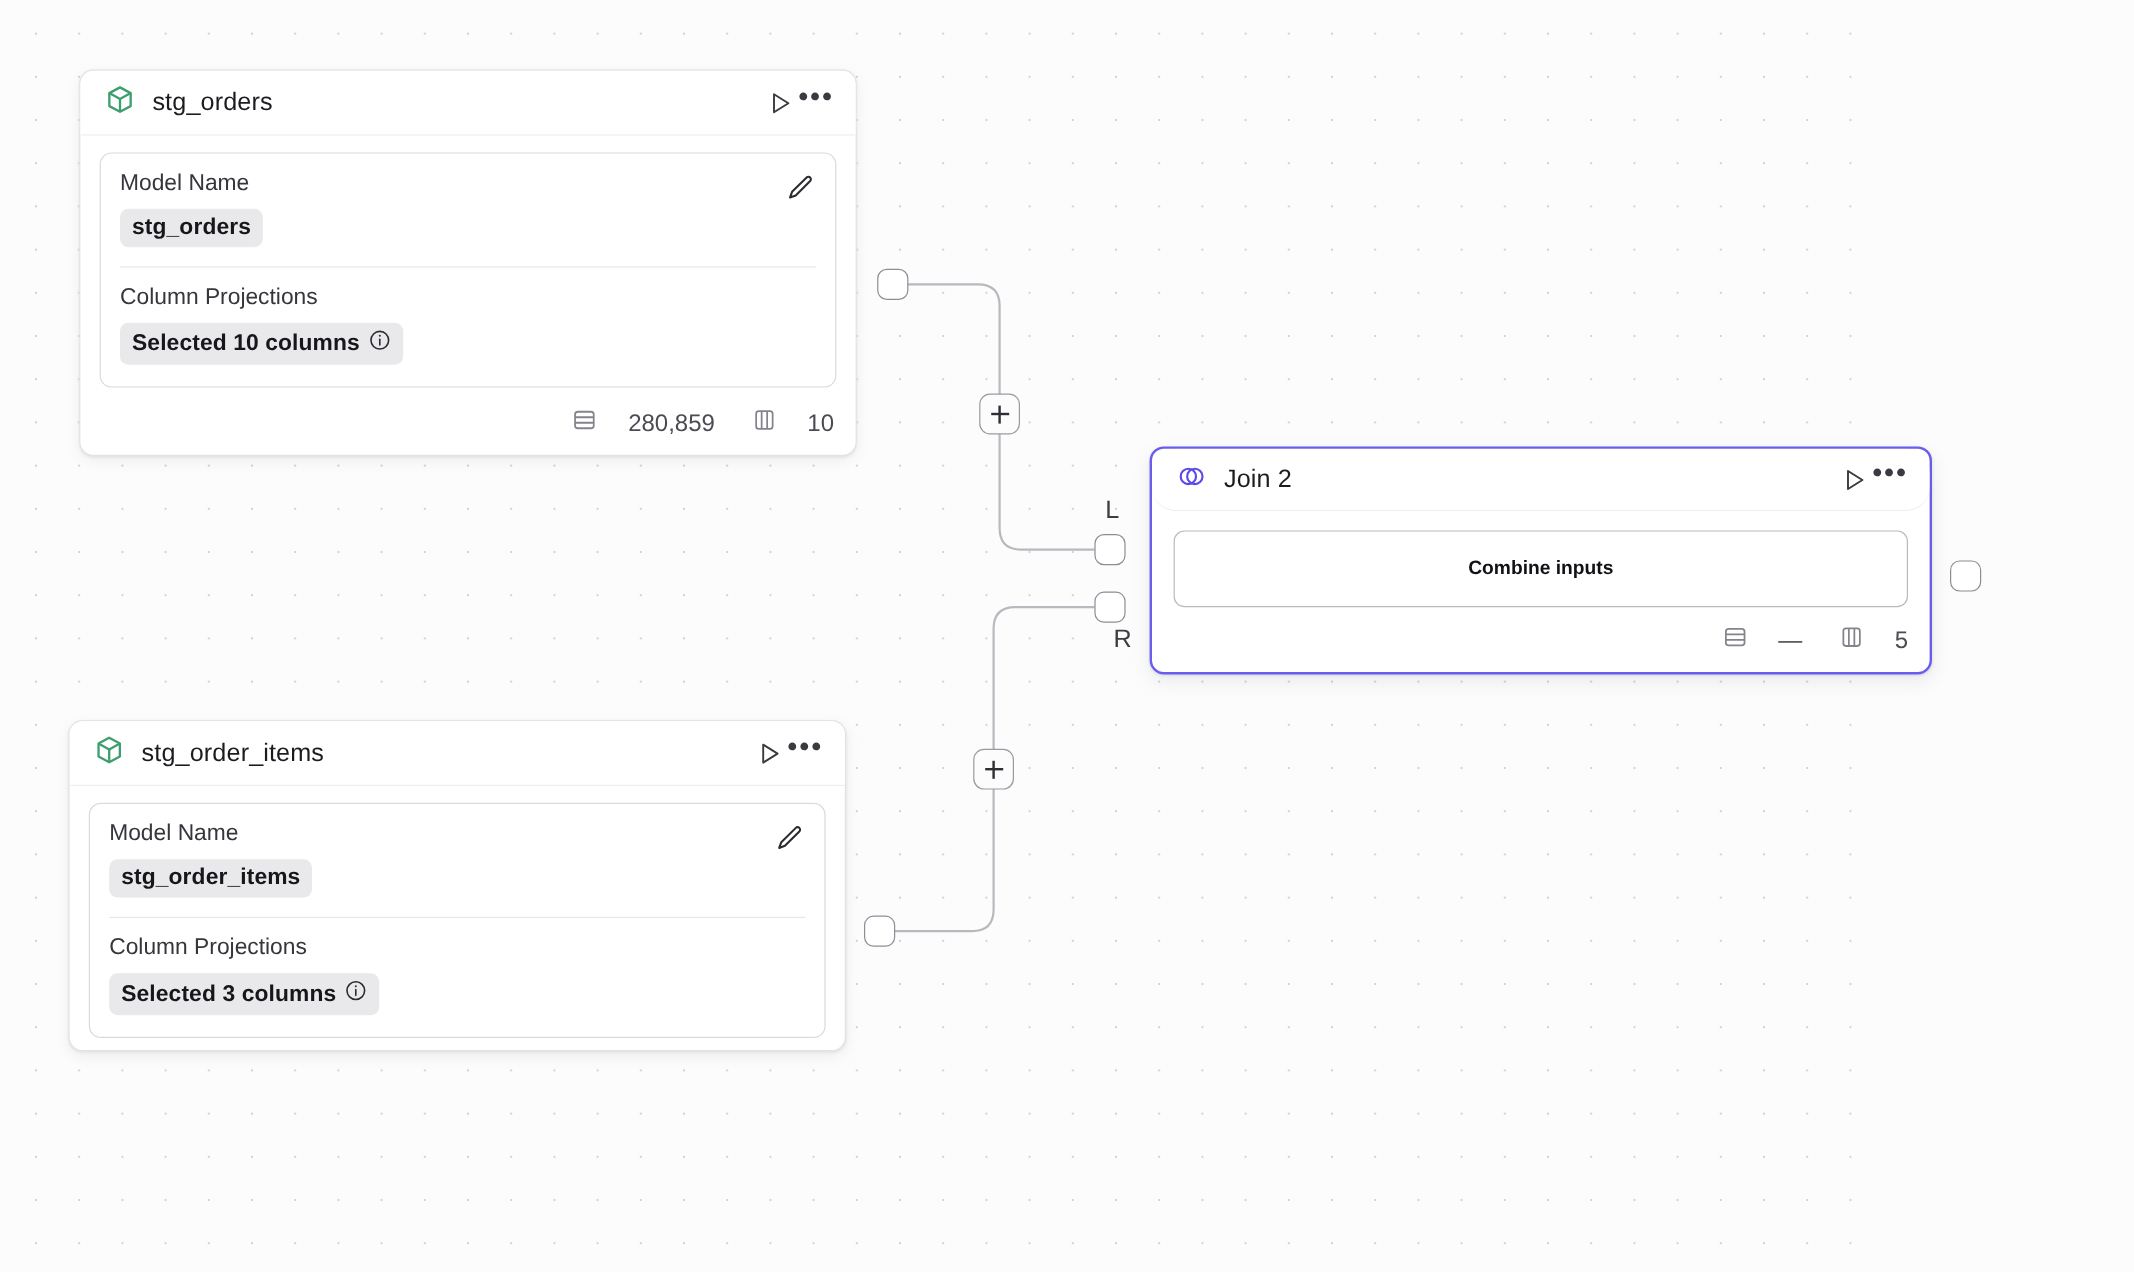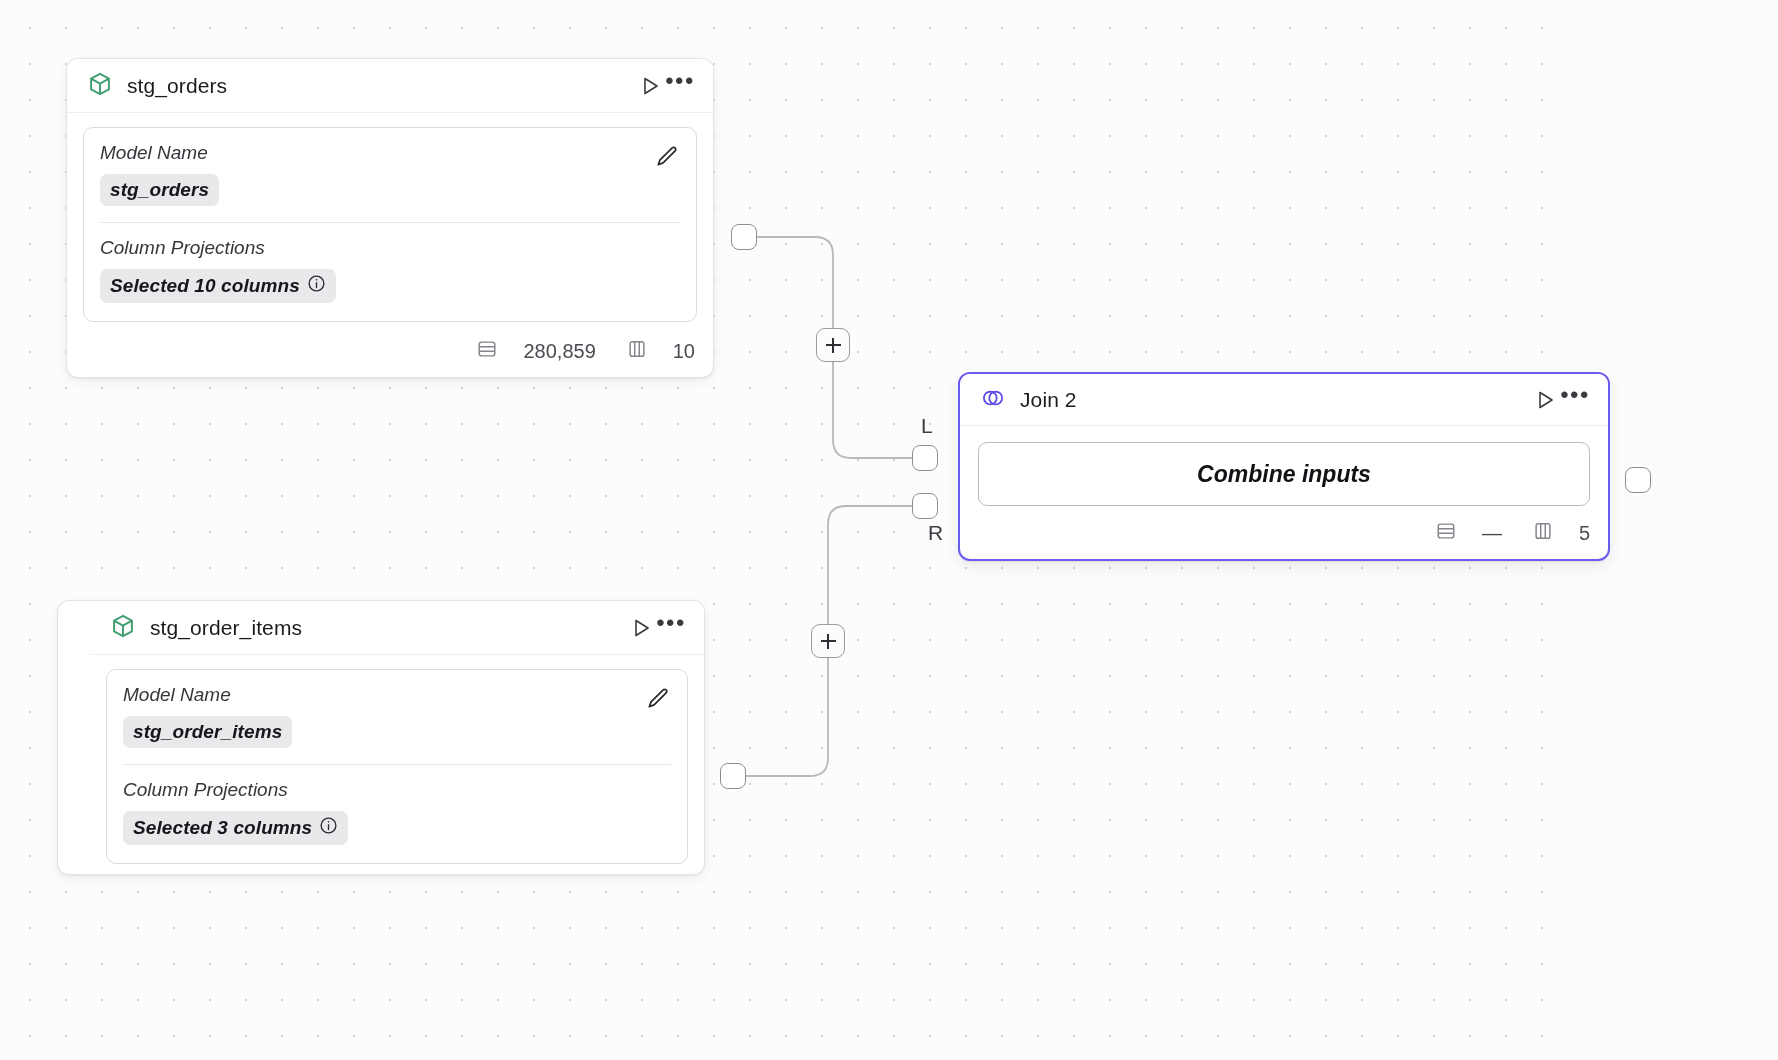--- a/index.html
+++ b/index.html
@@ -51,21 +51,21 @@
     border-radius: 6px;
     cursor: pointer;
   }
   .dots-icon {
     font-size: 24px; line-height: 10px;
     color: #3a3a40; letter-spacing: 1.5px;
     font-family: "Liberation Sans", sans-serif;
     padding-bottom: 10px;
   }
 
-  .node-body { padding: 14px 16px 10px 16px; font-style: italic; }
+  .node-body { padding: 14px 16px 10px 16px; }
 
   .inner-card {
     border: 1px solid #d9d9de;
     border-radius: 10px;
     padding: 14px 16px 18px 16px;
     background: #fff;
   }
   .field-row { display: flex; align-items: flex-start; }
   .field-label {
     font-size: 19px;
@@ -93,34 +93,34 @@
     padding: 6px 18px 12px 18px;
     font-size: 20px;
     color: #55555d;
   }
   .stat { display: flex; align-items: center; gap: 25px; }
   .stat-val { font-size: 20px; color: #4b4b53; }
   .stat-gap { width: 10px; }
 
   
   #node-stg-orders { left: 66px;  top: 58px;  width: 648px; }
-  #node-stg-order-items { left: 57px; top: 600px; width: 648px; padding-left: 32px; }
+  #node-stg-order-items { left: 57px; top: 600px; width: 648px; }
 
   #node-join { left: 958px; top: 372px; width: 652px;
     border: 2px solid #6b5cf0;
     box-shadow: 0 1px 2px rgba(16,18,27,.07), 0 6px 16px rgba(16,18,27,.07);
   }
-  #node-join .node-header { height: 52px; }
+  #node-join .node-header { height: 52px; border-radius: 20px; }
   #node-join .node-body { padding: 16px 18px 8px 18px; }
   .combine-btn {
     display: flex; align-items: center; justify-content: center;
     height: 64px;
     border: 1px solid #b9b9c0;
     border-radius: 9px;
-    font-size: 23px;
+    font-size: 16px;
     font-weight: bold;
     color: #121216;
     background: #fff;
     cursor: pointer;
   }
 
   
   .port {
     position: absolute;
     width: 26px; height: 26px;

